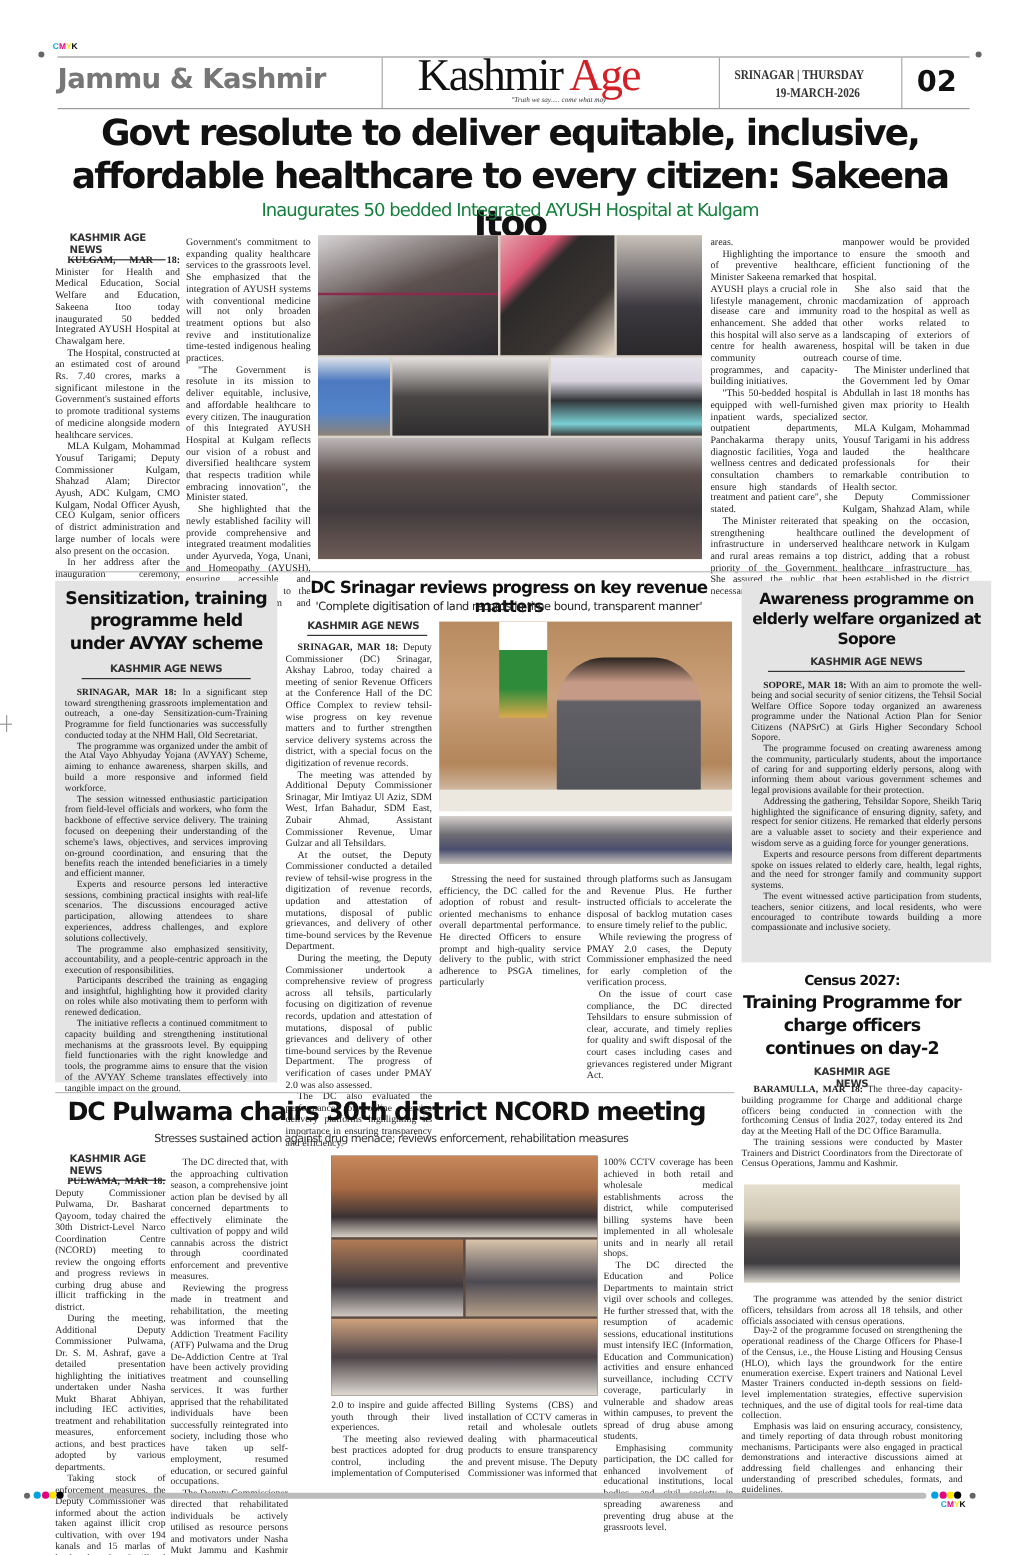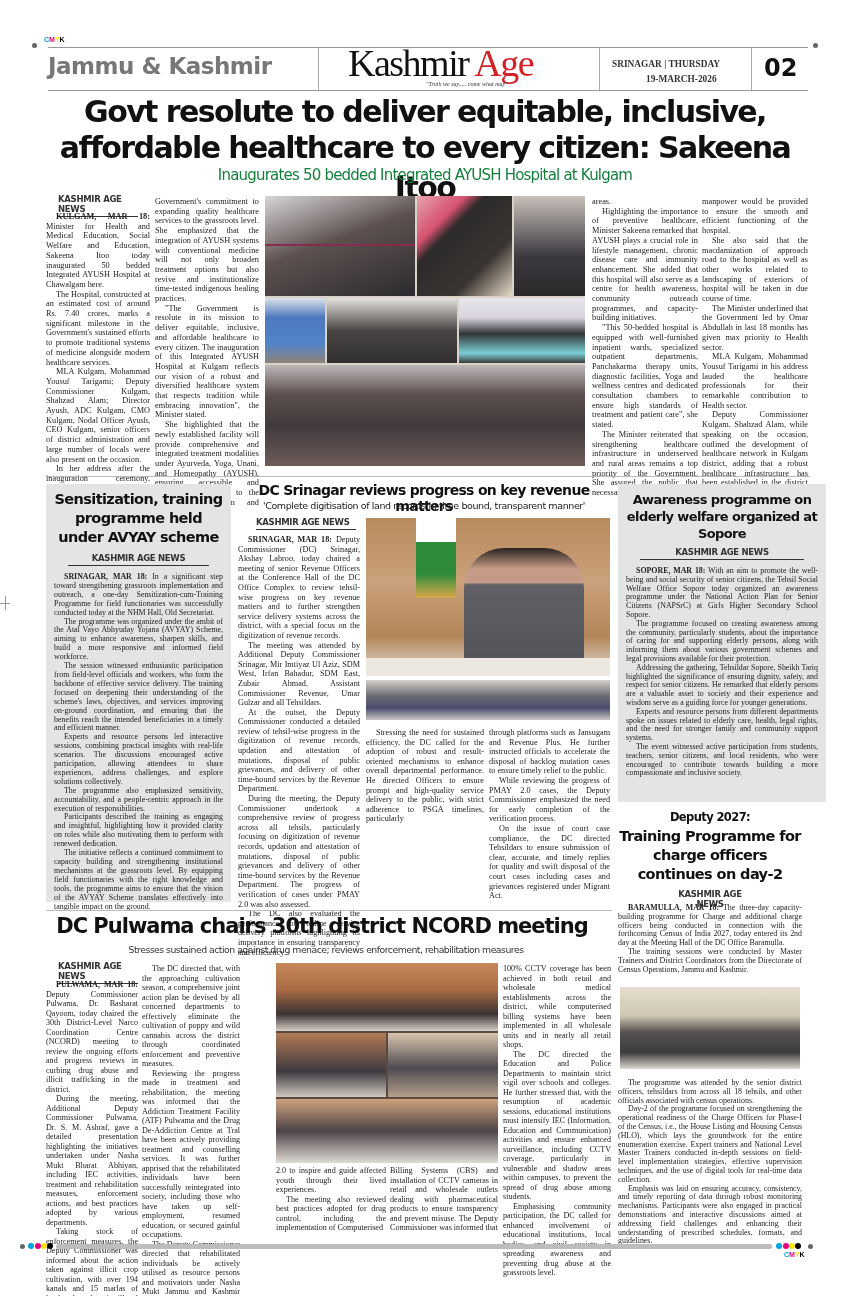--- a/index.html
+++ b/index.html
@@ -173,21 +173,21 @@
     </div>
   <div class="col" style="position:relative; margin:7px 8px 12px 8px; font-size:7.9px; line-height:8.8px;">
     <p><span class="dl">SOPORE, MAR 18:</span> <span>With an aim to promote the well-being and social security of senior citizens, the Tehsil Social Welfare Office Sopore today organized an awareness programme under the National Action Plan for Senior Citizens (NAPSrC) at Girls Higher Secondary School Sopore.</span></p>
     <p>The programme focused on creating awareness among the community, particularly students, about the importance of caring for and supporting elderly persons, along with informing them about various government schemes and legal provisions available for their protection.</p>
     <p>Addressing the gathering, Tehsildar Sopore, Sheikh Tariq highlighted the significance of ensuring dignity, safety, and respect for senior citizens. He remarked that elderly persons are a valuable asset to society and their experience and wisdom serve as a guiding force for younger generations.</p>
     <p>Experts and resource persons from different departments spoke on issues related to elderly care, health, legal rights, and the need for stronger family and community support systems.</p>
     <p>The event witnessed active participation from students, teachers, senior citizens, and local residents, who were encouraged to contribute towards building a more compassionate and inclusive society.</p>
   </div>
 </div>
 
-<div class="box-head abs" style="left:618px; top:810px; width:184px; font-size:11.5px;">Deputy 2027:</div>
+<div class="box-head abs" style="left:618px; top:810px; width:184px; font-size:11.5px;">Census 2027:</div>
 <div class="box-head abs" style="left:618px; top:827px; width:184px; font-size:14.5px; line-height:19px;">Training Programme for charge officers continues on day-2</div>
 <div class="abs" style="left:672px; top:889px; width:76px;">
   <div class="byline centered" style="border:none">KASHMIR AGE NEWS</div>
 </div>
 <div class="col" style="left:618px; top:904px; width:184px; font-size:7.9px; line-height:8.8px;">
   <p><span class="dl">BARAMULLA, MAR 18:</span> <span>The three-day capacity-building programme for Charge and additional charge officers being conducted in connection with the forthcoming Census of India 2027, today entered its 2nd day at the Meeting Hall of the DC Office Baramulla.</span></p>
   <p>The training sessions were conducted by Master Trainers and District Coordinators from the Directorate of Census Operations, Jammu and Kashmir.</p>
 </div>
 <div class="photo" style="left:620px; top:987px; width:180px; height:82px; background:linear-gradient(180deg,#e6dfd0 0%,#cfc6b2 35%,#575250 55%,#3d3b3e 80%,#dcd8d0 100%);"></div>
 <div class="col" style="left:618px; top:1079px; width:184px; font-size:7.9px; line-height:8.8px;">

